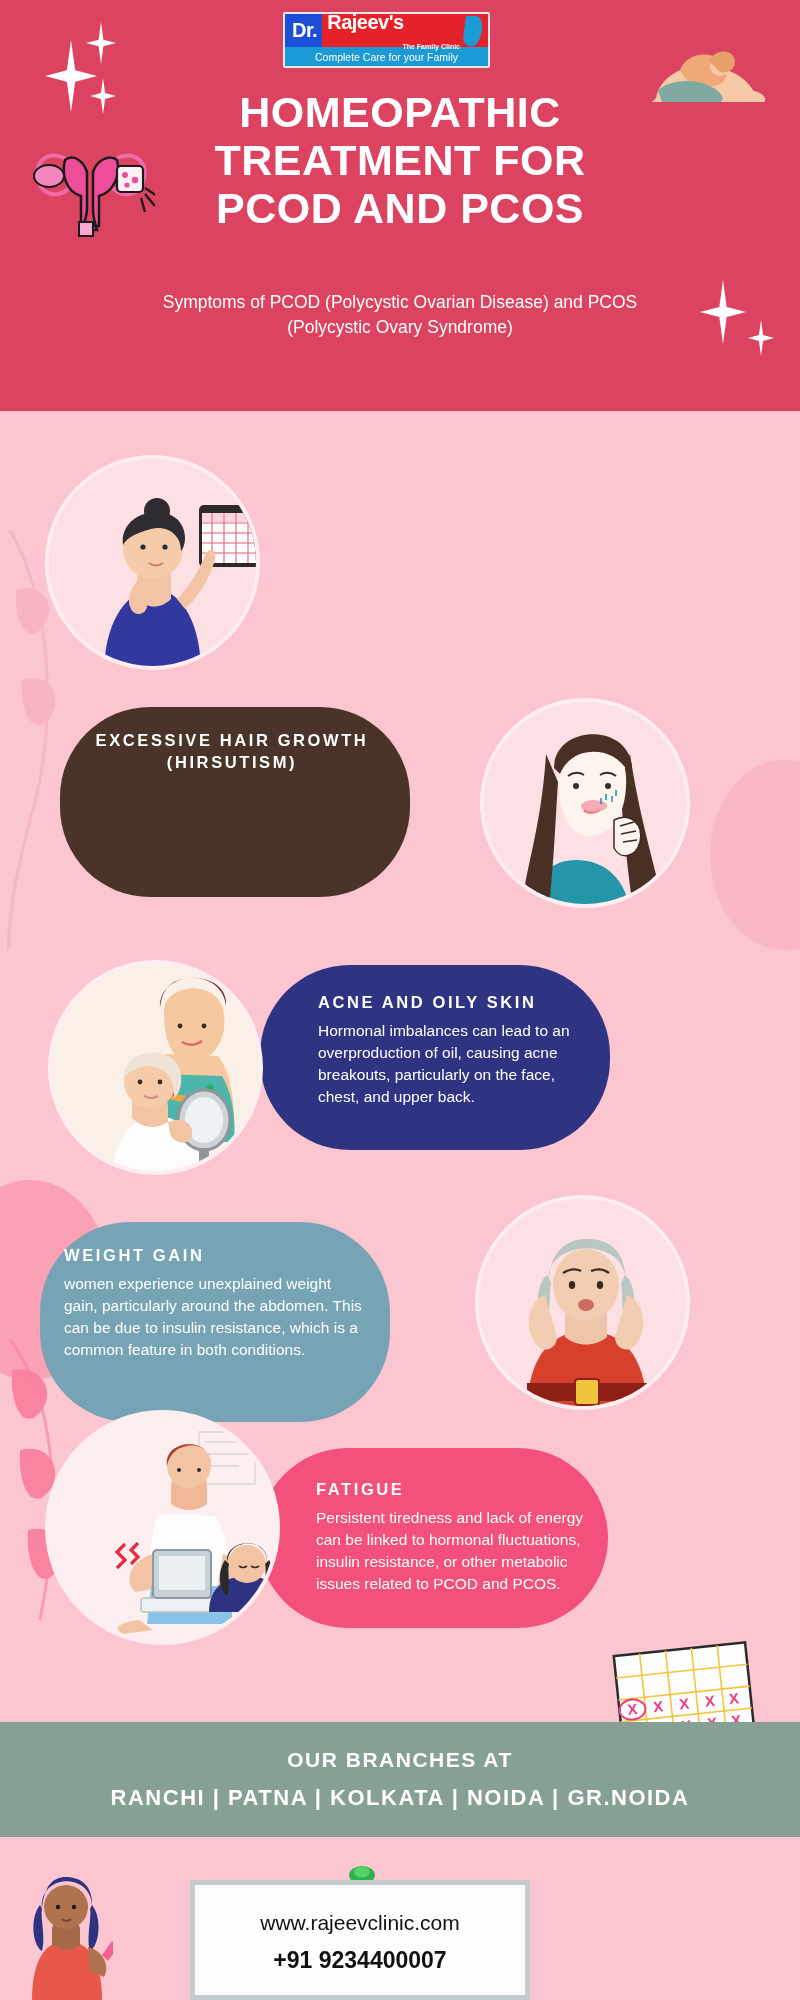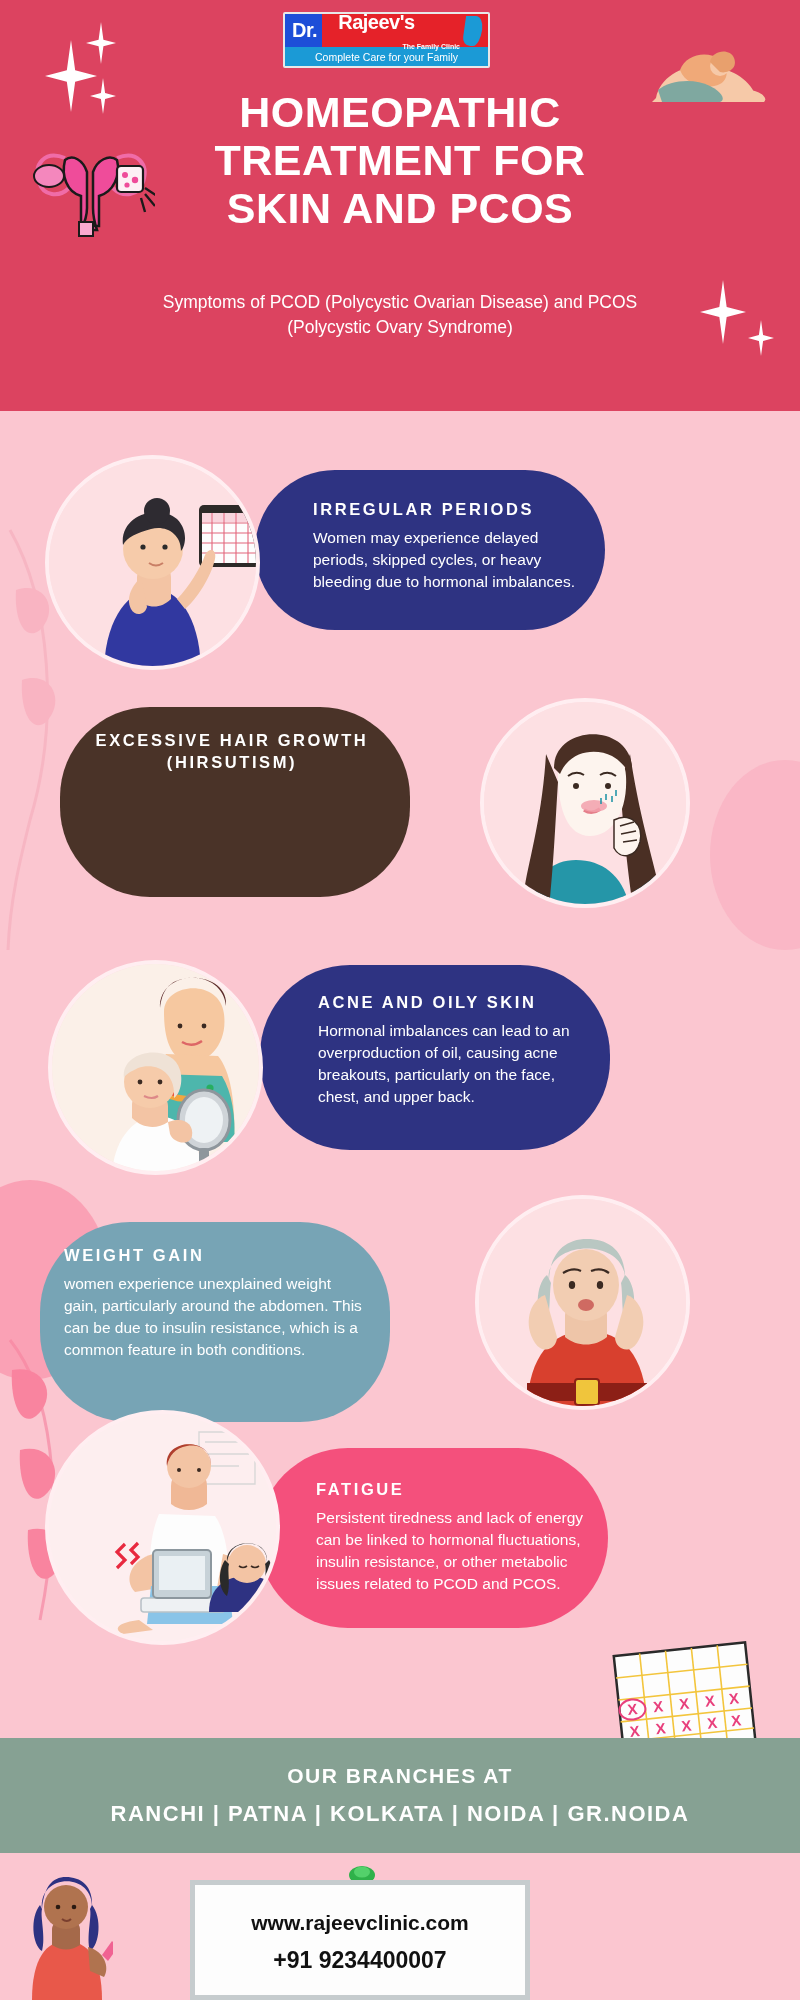--- a/index.html
+++ b/index.html
@@ -23,21 +23,21 @@
     display:flex; flex-direction:column; overflow:hidden;
   }
   .logo-top { display:flex; height:33px; }
   .logo-dr {
     background:#1d4ed8; color:#fff; font-weight:bold; font-size:20px;
     display:flex; align-items:center; padding:0 5px 0 7px; letter-spacing:-0.5px;
   }
   .logo-raj {
     background:#e52229; color:#fff; font-weight:bold; font-size:20px; flex:1;
     display:flex; flex-direction:column; justify-content:center;
-    padding-left:16px; position:relative; letter-spacing:-0.5px;gap:12px;
+    padding-left:5px; position:relative; letter-spacing:-0.5px;gap:12px;
   }
   .logo-raj .sub { font-size:7px; font-weight:bold; align-self:flex-end;
     padding-right:28px; margin-top:-3px; letter-spacing:0; }
   .logo-swoosh {
     position:absolute; right:6px; top:2px; width:18px; height:30px;
     background:#1b9ad6; border-radius:0 60% 50% 60%/0 60% 70% 40%;
     transform:skewX(-8deg);
   }
   .logo-reg { position:absolute; right:-1px; top:-2px; color:#e52229; font-size:8px; }
   .logo-bottom {
@@ -82,33 +82,33 @@
   .card .c-body { font-size:15.5px; line-height:1.42; margin-top:7px; }
 
   .circle-img {
     position:absolute; border-radius:50%; background:#fde0e3;
     border:4px solid #ffeef1; overflow:hidden;
   }
 
   
   .branches {
     position:absolute; left:0; top:1722px; width:800px; height:115px;
-    background:#86a193; color:#fff; text-align:center;margin-top:16px;
+    background:#86a193; color:#fff; text-align:center;
   }
   .branches .b-title {
     font-weight:bold; font-size:21px; letter-spacing:1.5px; padding-top:26px;
   }
   .branches .b-list {
     font-weight:bold; font-size:22px; letter-spacing:1.5px; margin-top:13px;
   }
   .contact-card {
     position:absolute; left:190px; top:1880px; width:340px; height:120px;
     background:#fdfdfd; border:5px solid #c6ccce; text-align:center;
   }
-  .contact-card .line1 { font-weight:bold; font-size:21px; color:#111; margin-top:26px; }
+  .contact-card .line1 { font-weight:normal; font-size:21px; color:#111; margin-top:26px; }
   .contact-card .line2 { font-weight:bold; font-size:23px; color:#111; margin-top:12px; }
   .pin { position:absolute; left:345px; top:1862px; width:34px; height:34px; }
 
   .nurse { position:absolute; left:18px; top:1855px; width:95px; height:145px; }
   .calendar-note { position:absolute; left:615px; top:1645px; width:140px; height:115px; transform:rotate(-6deg); }
 </style>
 </head>
 <body>
 
 <div id="page">
@@ -153,45 +153,41 @@
           <span class="logo-swoosh"></span>
           <span class="logo-reg">®</span>
         </div>
       </div>
       <div class="logo-bottom">Complete Care for your Family</div>
     </div>
 
     <div class="title">
       <div>HOMEOPATHIC</div>
       <div>TREATMENT FOR</div>
-      <div>SKIN AND PCOS</div>
+      <div>PCOD AND PCOS</div>
     </div>
     <div class="subtitle">Symptoms of PCOD (Polycystic Ovarian Disease) and PCOS (Polycystic Ovary Syndrome)</div>
   </div>
 
   <svg class="bg-leaf" style="left:-10px;top:520px;width:120px;height:440px;" viewBox="0 0 120 440">
     <path d="M20 10 C60 80, 70 200, 40 300 C30 340, 20 380, 18 430" fill="none" stroke="#f7b6c3" stroke-width="3"></path>
     <path d="M26 70 C55 60, 70 90, 50 110 C35 122, 24 100, 26 70 Z" fill="#f9b4c2"></path>
     <path d="M32 160 C62 150, 76 182, 56 202 C41 214, 30 190, 32 160 Z" fill="#f9b4c2"></path>
   </svg>
 
   <svg class="bg-leaf" style="left:0px;top:1330px;width:110px;height:300px;" viewBox="0 0 110 300">
     <path d="M10 10 C50 60, 66 160, 40 290" fill="none" stroke="#f79bb1" stroke-width="3"></path>
     <path d="M12 40 C46 34, 58 68, 36 86 C20 98, 10 70, 12 40 Z" fill="#f9849f"></path>
     <path d="M20 120 C54 112, 66 148, 44 166 C28 178, 18 150, 20 120 Z" fill="#f9849f"></path>
     <path d="M28 200 C62 192, 74 228, 52 246 C36 258, 26 230, 28 200 Z" fill="#f9849f"></path>
   </svg>
 
   <div class="bg-leaf" style="left:-50px;top:1180px;width:160px;height:200px;border-radius:50%;background:#f9849f;opacity:.55;"></div>
   <div class="bg-leaf" style="right:-60px;top:760px;width:150px;height:190px;border-radius:50%;background:#f9a8bb;opacity:.5;"></div>
 
-  <div class="card" style="left:255px;top:470px;width:350px;height:160px;background:#2e3382;padding:28px 26px 0 58px;text-align:left;">
-    <div class="c-title">IRREGULAR PERIODS</div>
-    <div class="c-body">Women may experience delayed periods, skipped cycles, or heavy bleeding due to hormonal imbalances.</div>
-  </div>
   <div class="circle-img" style="left:45px;top:455px;width:215px;height:215px;">
     <svg viewBox="0 0 215 215" width="215" height="215">
       <rect width="215" height="215" fill="#fde0e3"></rect>
       <path d="M55 215 C55 160, 80 130, 105 130 C130 130, 152 160, 152 215 Z" fill="#3138a0"></path>
       <path d="M88 118 C88 100, 122 100, 122 118 L122 140 C112 150, 98 150, 88 140 Z" fill="#f3c4a4"></path>
       <circle cx="104" cy="90" r="30" fill="#f6cbaa"></circle>
       <path d="M74 86 C70 56, 110 44, 128 60 C140 72, 136 88, 132 92 C132 74, 116 66, 102 70 C88 74, 78 78, 74 86 Z" fill="#2e2b31"></path>
       <circle cx="108" cy="52" r="13" fill="#2e2b31"></circle>
       <circle cx="94" cy="88" r="2.6" fill="#2b2b2b"></circle>
         <circle cx="116" cy="88" r="2.6" fill="#2b2b2b"></circle>

